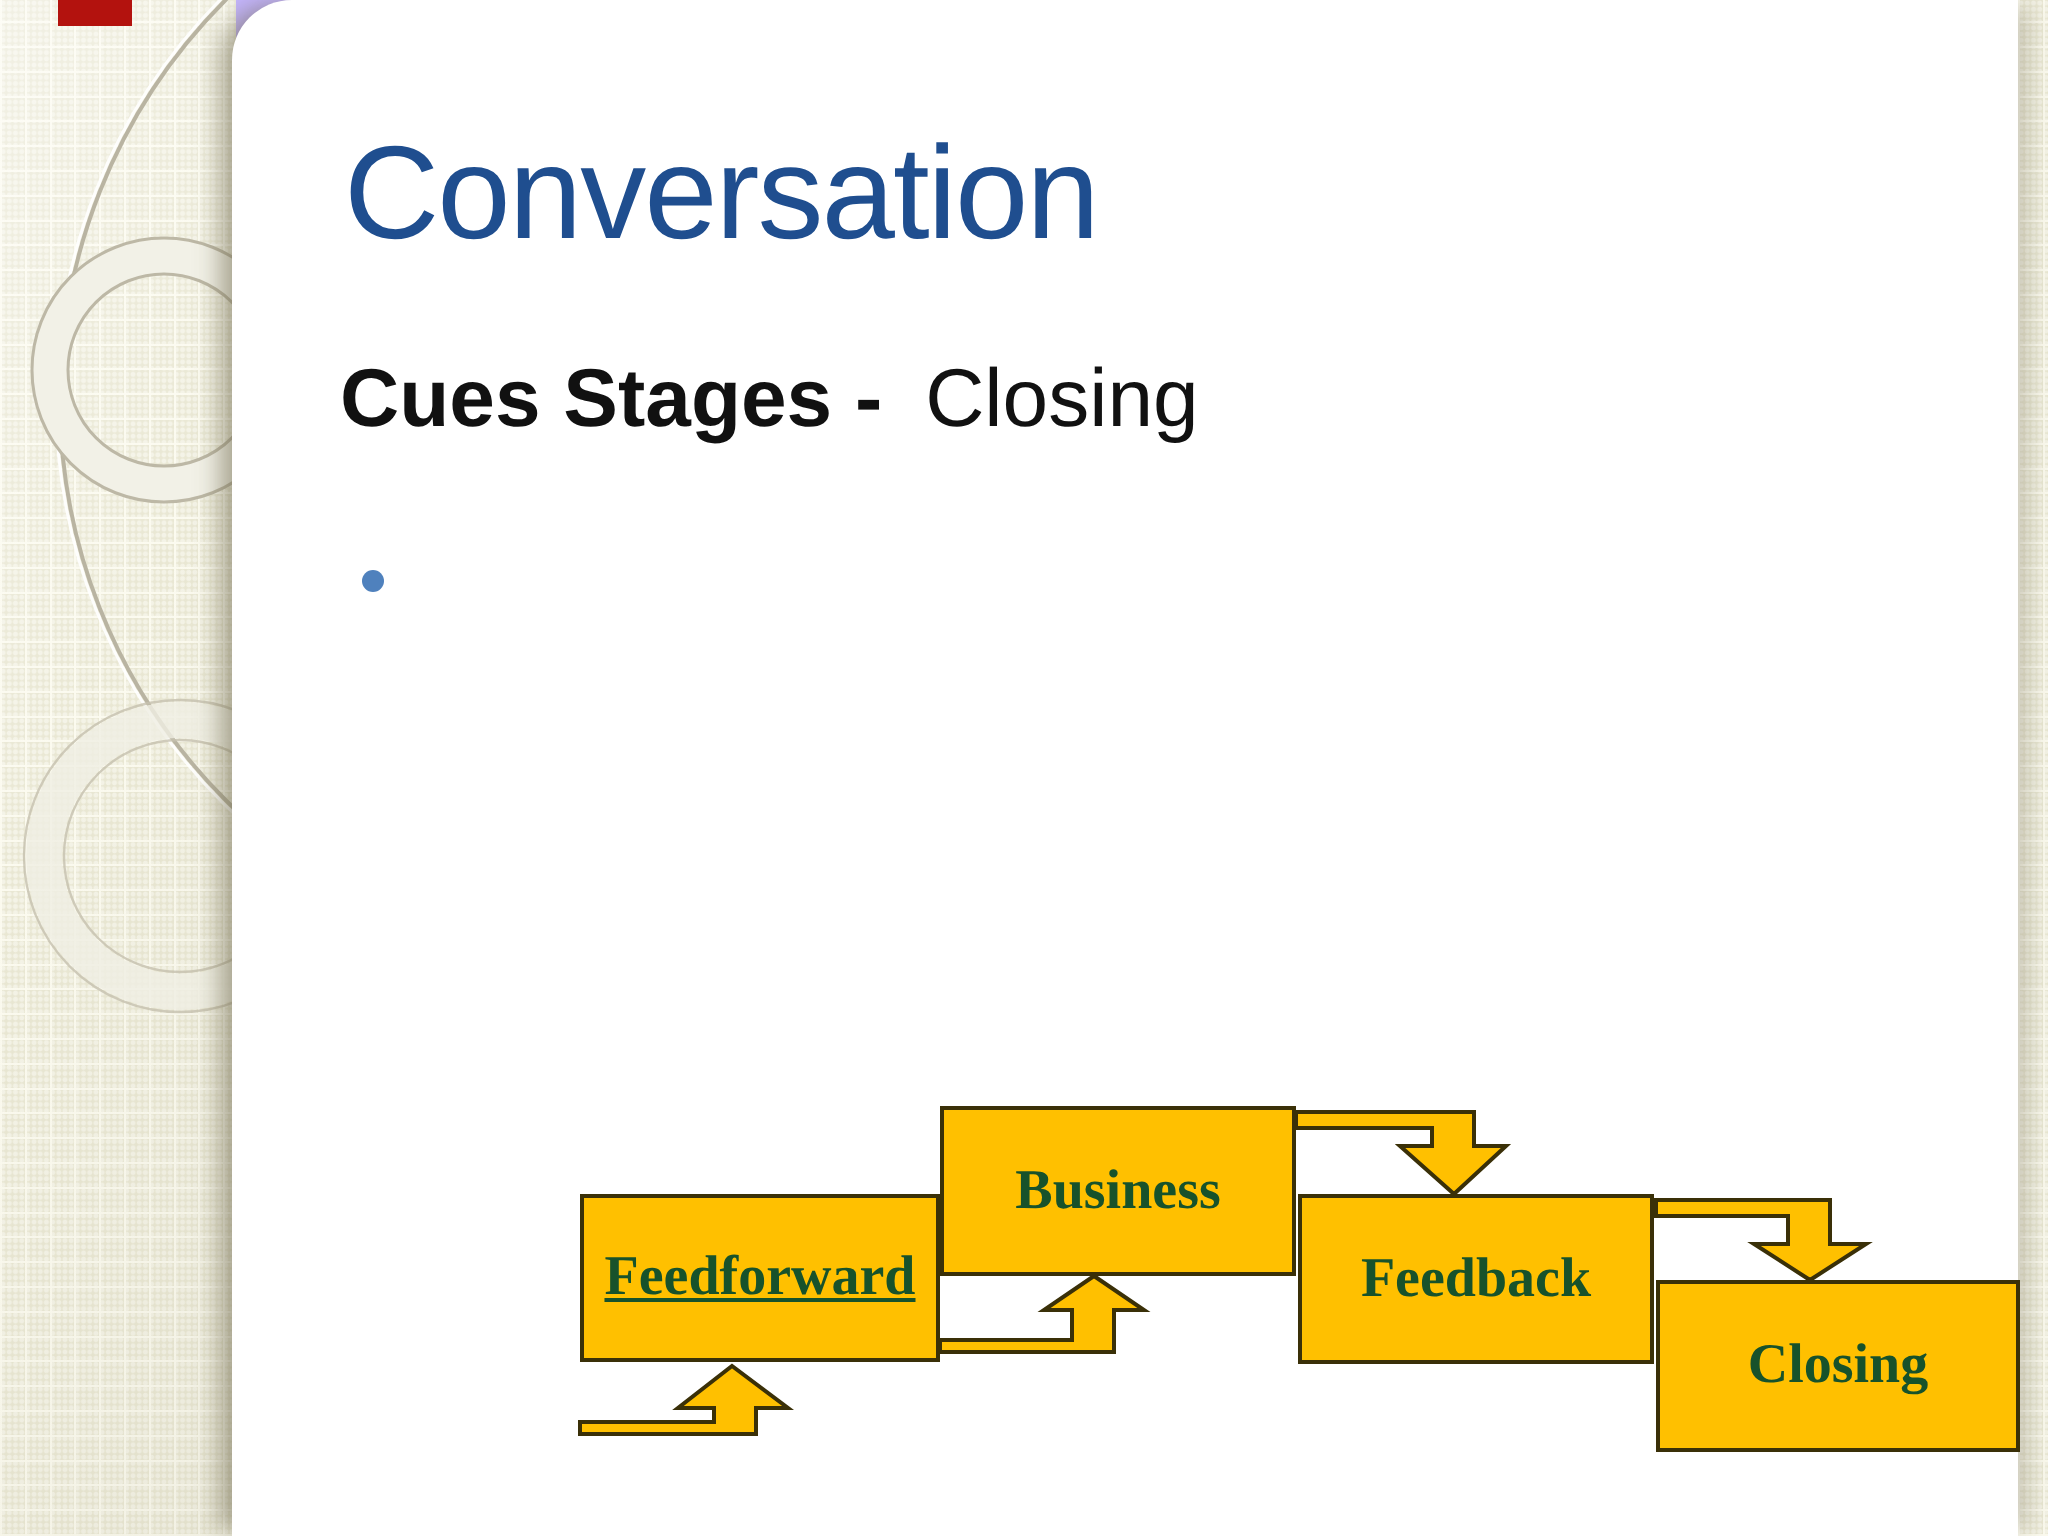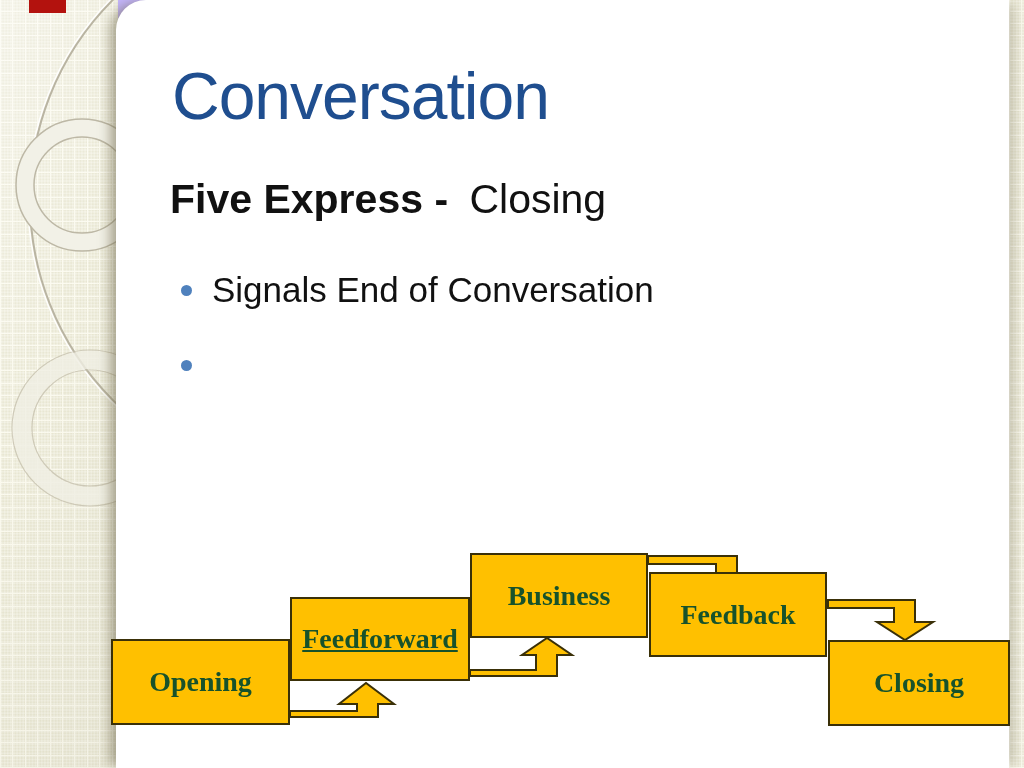--- a/index.html
+++ b/index.html
@@ -51,21 +51,21 @@
   .stage{
     position:absolute;z-index:4;box-sizing:border-box;
     background:var(--box-fill,#ffc000);border:2px solid var(--box-border,#3a3008);
     display:flex;align-items:center;justify-content:center;
     font-family:"Liberation Serif","DejaVu Serif",serif;font-weight:700;
     font-size:28px;color:var(--box-text,#17522b);
   }
   .st-opening{left:111px;top:639px;width:179px;height:86px;}
   .st-feedforward{left:290px;top:597px;width:180px;height:84px;text-decoration:underline;}
   .st-business{left:470px;top:553px;width:178px;height:85px;}
-  .st-feedback{left:649px;top:572px;width:178px;height:85px;}
+  .st-feedback{left:649px;top:597px;width:178px;height:85px;}
   .st-closing{left:828px;top:640px;width:182px;height:86px;}
   .arrows{position:absolute;left:0;top:0;z-index:3;pointer-events:none;}
   .arrow{fill:var(--box-fill,#ffc000);stroke:var(--box-border,#3a3008);stroke-width:2;stroke-linejoin:miter;}
 </style>
 </head>
 <body>
 
 <div class="slide">
 
   <div class="strip strip-left"></div>
@@ -84,40 +84,35 @@
     </g>
   </svg>
 
   <div class="content-panel"></div>
 
   <div class="red-badge"></div>
 
   <h1 class="title">Conversation</h1>
 
   <div class="heading">
-    <span class="hb">Five Express -</span>
+    <span class="hb">Cues Stages -</span>
     <span class="hr">Closing</span>
   </div>
 
   <ul class="bullets">
-    <li>
-      <span class="bullet-dot"></span>
-      <span class="bullet-text">Signals End of Conversation</span>
-    </li>
     <li>
       <span class="bullet-dot"></span>
     </li>
   </ul>
 
   <svg class="arrows" width="1024" height="768" viewBox="0 0 1024 768">
     <polygon class="arrow" points="290,717 378,717 378,704 394,704 366,683 339,704 357,704 357,711 290,711"></polygon>
     <polygon class="arrow" points="470,676 557,676 557,655 572,655 547,638 522,655 536,655 536,670 470,670"></polygon>
     <polygon class="arrow" points="648,556 737,556 737,573 753,573 727,597 700,573 716,573 716,564 648,564"></polygon>
     <polygon class="arrow" points="828,600 915,600 915,622 933,622 905,640 877,622 894,622 894,608 828,608"></polygon>
   </svg>
 
-  <div class="stage st-opening">Opening</div>
   <div class="stage st-feedforward">Feedforward</div>
   <div class="stage st-business">Business</div>
   <div class="stage st-feedback">Feedback</div>
   <div class="stage st-closing">Closing</div>
 
 </div>
 
 </body></html>

